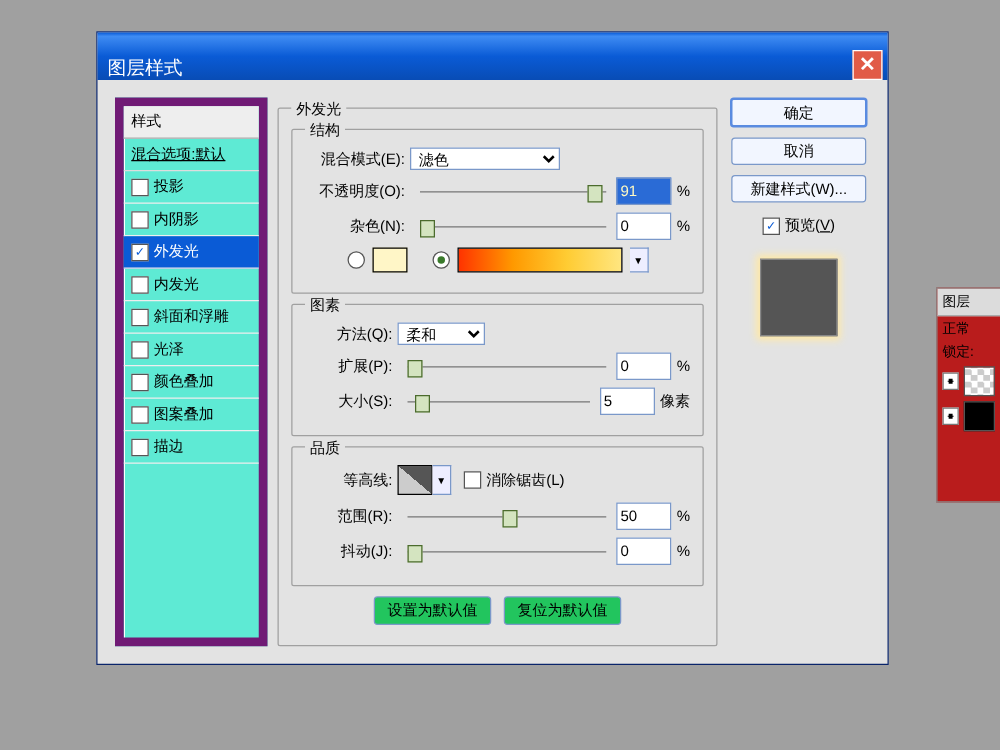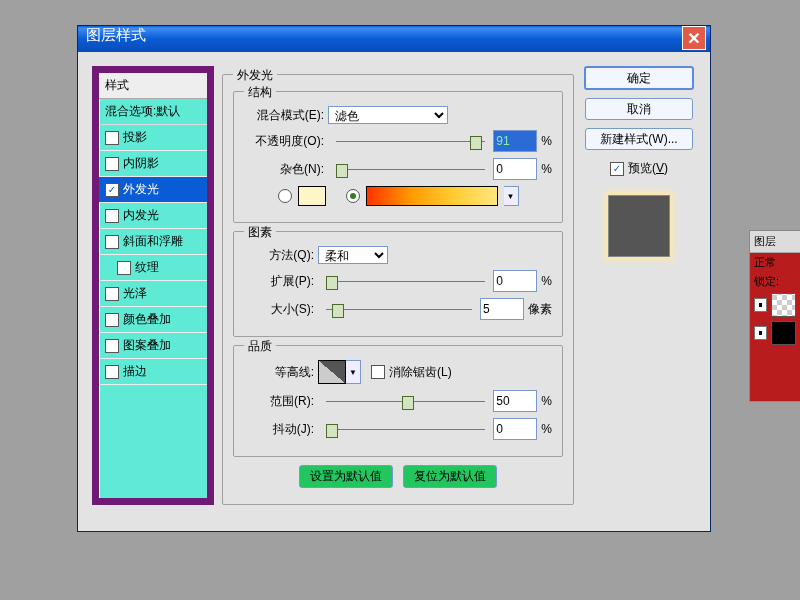--- a/index.html
+++ b/index.html
@@ -14,24 +14,24 @@
 .dialog {
   position: absolute;
   left: 77px;
   top: 25px;
   width: 632px;
   height: 505px;
   background: #e3e3e3;
   border: 1px solid #0a246a;
 }
 .titlebar {
-  height: 26px;
+  height: 38px;
   background: linear-gradient(to bottom, #0a5bd6 0%, #3f8cf3 8%, #0a5bd6 50%, #084cb5 100%);
   display: flex;
-  align-items: flex-start;
+  align-items: flex-end;
   padding: 0 4px 0 8px;
   color: #fff;
   font-size: 15px;
 }
 .titlebar .title { flex: 1; }
 .close-btn {
   width: 22px;
   height: 22px;
   background: #e15b47;
   border: 1px solid #fff;
@@ -55,20 +55,21 @@
   box-shadow: inset 1px 1px 0 #fff;
 }
 .style-head {
   border-bottom: 1px solid #aaa;
   padding: 4px 6px;
   background: #eee;
 }
 .style-sub {
   border-bottom: 1px solid #ddd;
   padding: 4px 6px;
+  text-decoration: underline;
 }
 .style-item {
   border-bottom: 1px solid #eee;
   padding: 4px 4px 4px 6px;
   display: flex;
   gap: 4px;
   align-items: center;
   cursor: pointer;
 }
 .style-item.child { padding-left: 18px; }
@@ -121,21 +122,21 @@
 .lbl.sm { width: 70px; }
 select.combo, input.num {
   border: 1px solid #7a98c9;
   background: #fff;
   font-size: 12px;
   padding: 1px 2px;
   height: 18px;
 }
 .combo { width: 120px; }
 .num { width: 38px; text-align: left; }
-.num.sel { background: #2a6bd6; color: #86efac; }
+.num.sel { background: #2a6bd6; color: #fef9c3; }
 .slider {
   flex: 1;
   height: 14px;
   position: relative;
   margin: 0 8px;
 }
 .slider .track {
   position: absolute;
   top: 7px;
   left: 0;
@@ -295,24 +296,20 @@
             <span>外发光</span>
           </div>
           <div class="style-item">
             <span class="chk"></span>
             <span>内发光</span>
           </div>
           <div class="style-item">
             <span class="chk"></span>
             <span>斜面和浮雕</span>
           </div>
-          <div class="style-item child">
-            <span class="chk"></span>
-            <span>纹理</span>
-          </div>
           <div class="style-item">
             <span class="chk"></span>
             <span>光泽</span>
           </div>
           <div class="style-item">
             <span class="chk"></span>
             <span>颜色叠加</span>
           </div>
           <div class="style-item">
             <span class="chk"></span>

